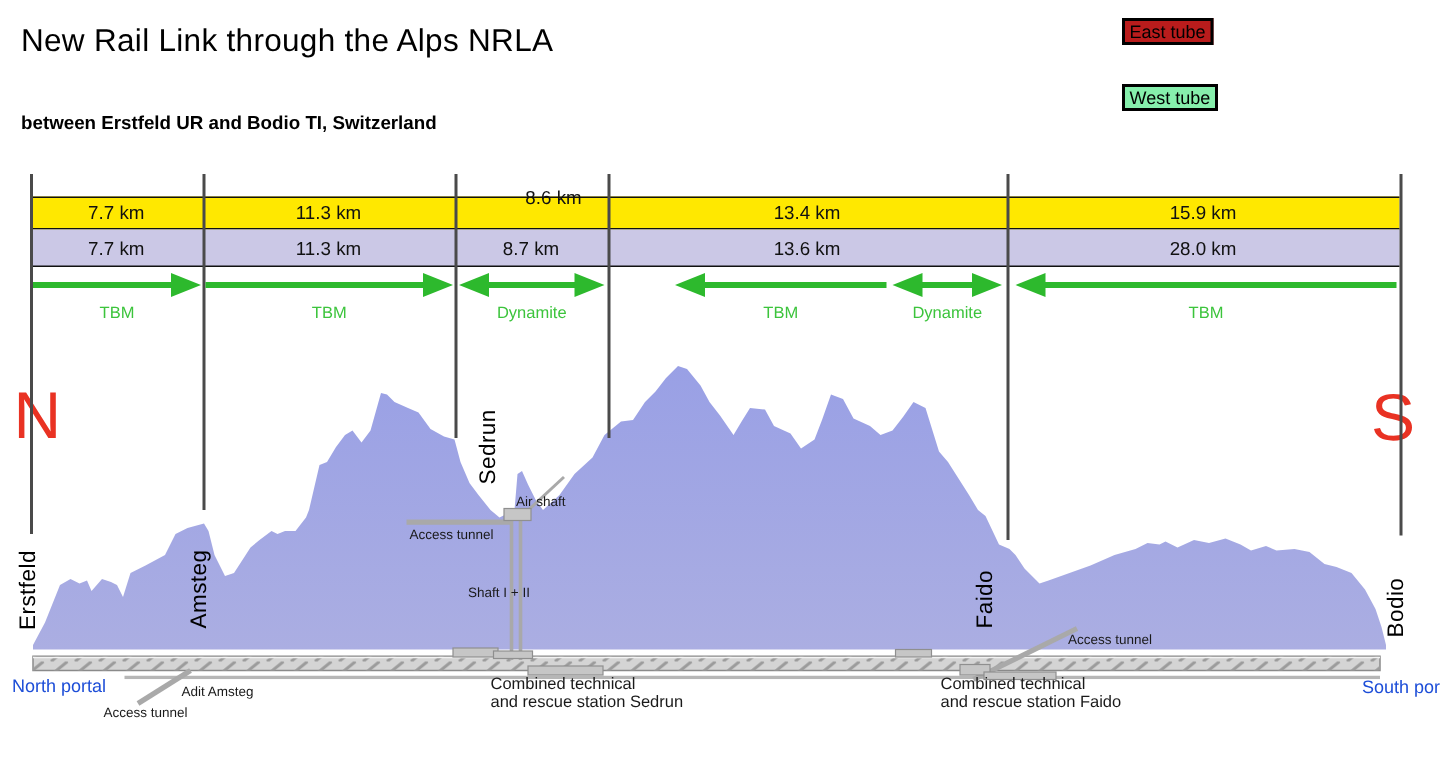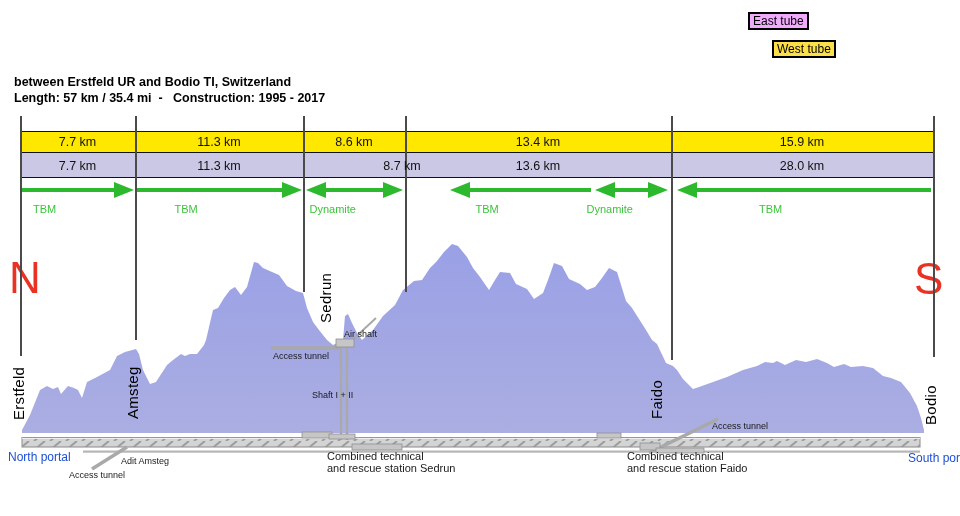--- a/index.html
+++ b/index.html
@@ -8,39 +8,39 @@
     overflow:hidden; font-family:"Liberation Sans", sans-serif; color:#000;
   }
   
   .supertitle { position:absolute; left:14px; top:16px; font-size:21px; letter-spacing:.2px; }
   .maintitle  { position:absolute; left:14px; top:38px; font-size:25px; font-weight:bold; }
   .subtitle   { position:absolute; left:14px; top:75px; font-size:12.5px; font-weight:bold; }
   .details    { position:absolute; left:14px; top:91px; font-size:12.5px; font-weight:bold; white-space:pre; }
   
   .legend { position:absolute; left:748px; border:2px solid #000; height:14px; line-height:14px;
             font-size:12px; padding:0 3px; white-space:nowrap; }
-  .legend.east { top:12px; background:#f0abfc; }
-  .legend.west { top:40px; background:#fde047;margin-left:24px; }
+  .legend.east { top:12px; background:#b91c1c; }
+  .legend.west { top:56px; background:#86efac; }
   
   .compass { position:absolute; font-size:44px; line-height:1; color:#e93223; }
   .compass.n { left:9px;  top:256px; }
   .compass.s { left:914px; top:257px; }
   
   .bar { position:absolute; left:20px; width:913px; box-sizing:border-box; }
   .bar.east { top:131px; height:22px; background:#ffe800; border-top:1px solid #111; border-bottom:1px solid #111; }
   .bar.west { top:153px; height:25px; background:#cbc8e6; border-bottom:1px solid #111; }
   .bar-label { position:absolute; width:100px; text-align:center; font-size:12.5px; color:#111; }
   .divider { position:absolute; top:116px; width:1.5px; background:#4a4a4a; }
   
   .aline  { position:absolute; top:188px; height:4px; background:#2db92d; }
   .ahead  { position:absolute; top:182px; width:0; height:0;
             border-top:8px solid transparent; border-bottom:8px solid transparent; }
   .ahead.r { border-left:20px solid #2db92d; }
   .ahead.l { border-right:20px solid #2db92d; }
-  .alabel { position:absolute; top:203px; width:90px; text-align:left; font-size:11px; color:#3cc43c; }
+  .alabel { position:absolute; top:203px; width:90px; text-align:center; font-size:11px; color:#3cc43c; }
   
   .vplace { position:absolute; writing-mode:vertical-rl; transform:rotate(180deg);
             font-size:15px; color:#000; letter-spacing:.3px; }
   
   .ann    { position:absolute; font-size:9px; color:#1a1a1a; white-space:nowrap; }
   .ann-md { position:absolute; font-size:11px; line-height:11.5px; color:#1a1a1a; white-space:nowrap; }
   .ann-lg { position:absolute; font-size:12px; color:#1d4ed8; white-space:nowrap; }
   #terrain { position:absolute; left:0; top:0; }
 </style>
 </head>
@@ -85,44 +85,44 @@
     </g>
 
     <line x1="649" y1="453" x2="718" y2="419" stroke="#a9a9a9" stroke-width="3.5"></line>
     <g fill="#c6c6c6" stroke="#8f8f8f" stroke-width="0.8">
       <rect x="597" y="433" width="24" height="5"></rect>
       <rect x="640" y="443" width="20" height="7"></rect>
       <rect x="656" y="448" width="48" height="5"></rect>
     </g>
   </svg>
 
+  <div class="supertitle">New Rail Link through the Alps NRLA</div>
   <div class="subtitle">between Erstfeld UR and Bodio TI, Switzerland</div>
-  <div class="details">Length: 57 km / 35.4 mi  -   Construction: 1995 - 2017</div>
 
   <div class="legend east">East tube</div>
   <div class="legend west">West tube</div>
 
   <div class="compass n">N</div>
   <div class="compass s">S</div>
 
   <div class="bar east"></div>
   <div class="bar west"></div>
   <div id="overlay">
       <div class="divider" style="left: 20px; height: 240px;"></div>
       <div class="divider" style="left: 135px; height: 224px;"></div>
       <div class="divider" style="left: 303px; height: 176px;"></div>
       <div class="divider" style="left: 405px; height: 176px;"></div>
       <div class="divider" style="left: 671px; height: 244px;"></div>
       <div class="divider" style="left: 933px; height: 241px;"></div>
       <div class="bar-label" style="left: 27.5px; top: 135px;">7.7 km</div>
       <div class="bar-label" style="left: 27.5px; top: 159px;">7.7 km</div>
       <div class="bar-label" style="left: 169px; top: 135px;">11.3 km</div>
       <div class="bar-label" style="left: 169px; top: 159px;">11.3 km</div>
-      <div class="bar-label" style="left: 304px; top: 135px;">8.6 km</div>
-      <div class="bar-label" style="left: 304px; top: 159px; padding-left: 48px;">8.7 km</div>
+      <div class="bar-label" style="left: 304px; top: 125px; padding-left: 15px;">8.6 km</div>
+      <div class="bar-label" style="left: 304px; top: 159px;">8.7 km</div>
       <div class="bar-label" style="left: 488px; top: 135px;">13.4 km</div>
       <div class="bar-label" style="left: 488px; top: 159px;">13.6 km</div>
       <div class="bar-label" style="left: 752px; top: 135px;">15.9 km</div>
       <div class="bar-label" style="left: 752px; top: 159px;">28.0 km</div>
       <div class="aline" style="left: 22px; width: 94px;"></div>
       <div class="ahead r" style="left: 114px;"></div>
       <div class="alabel" style="left: 33px;">TBM</div>
       <div class="aline" style="left: 137px; width: 147px;"></div>
       <div class="ahead r" style="left: 282px;"></div>
       <div class="alabel" style="left: 174.5px;">TBM</div>

